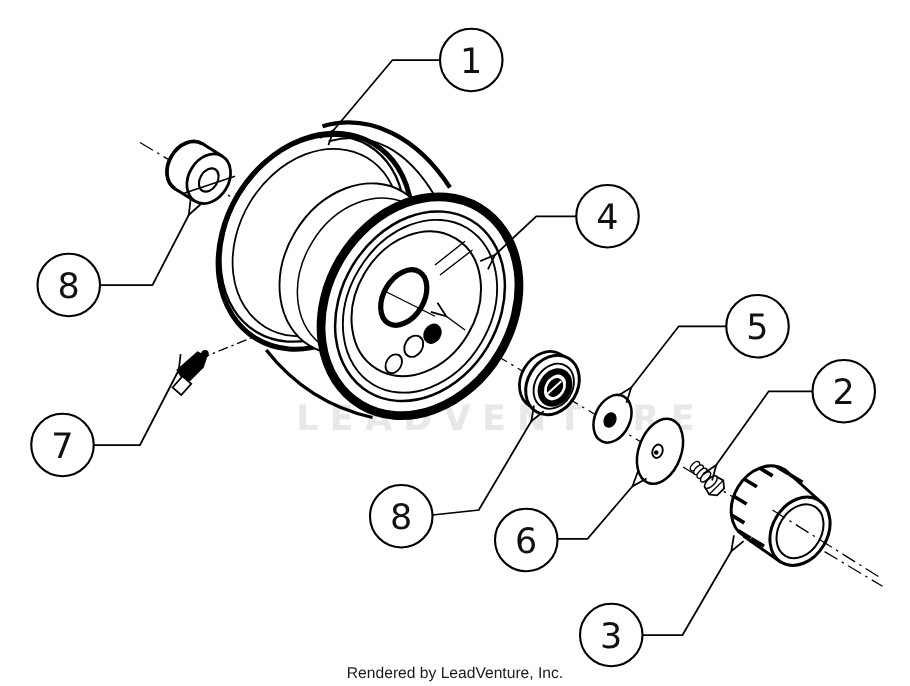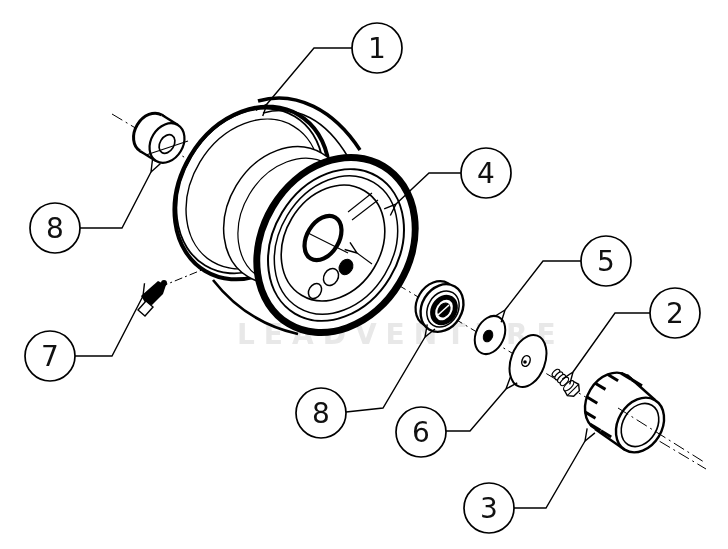--- a/index.html
+++ b/index.html
@@ -177,13 +177,14 @@
       <circle cx="421" cy="432" r="25"></circle>
       <text class="callout-num" x="421" y="442" text-anchor="middle" stroke="none" fill="#111" data-interactable="false">6</text>
     </g>
     <g data-interactable="true">
       <circle cx="489" cy="508" r="25"></circle>
       <text class="callout-num" x="489" y="518" text-anchor="middle" stroke="none" fill="#111" data-interactable="false">3</text>
     </g>
   </g>
 </svg>
 
+<div class="footer" data-interactable="false">Rendered by LeadVenture, Inc.</div>
 </div>
 
 </body></html>

